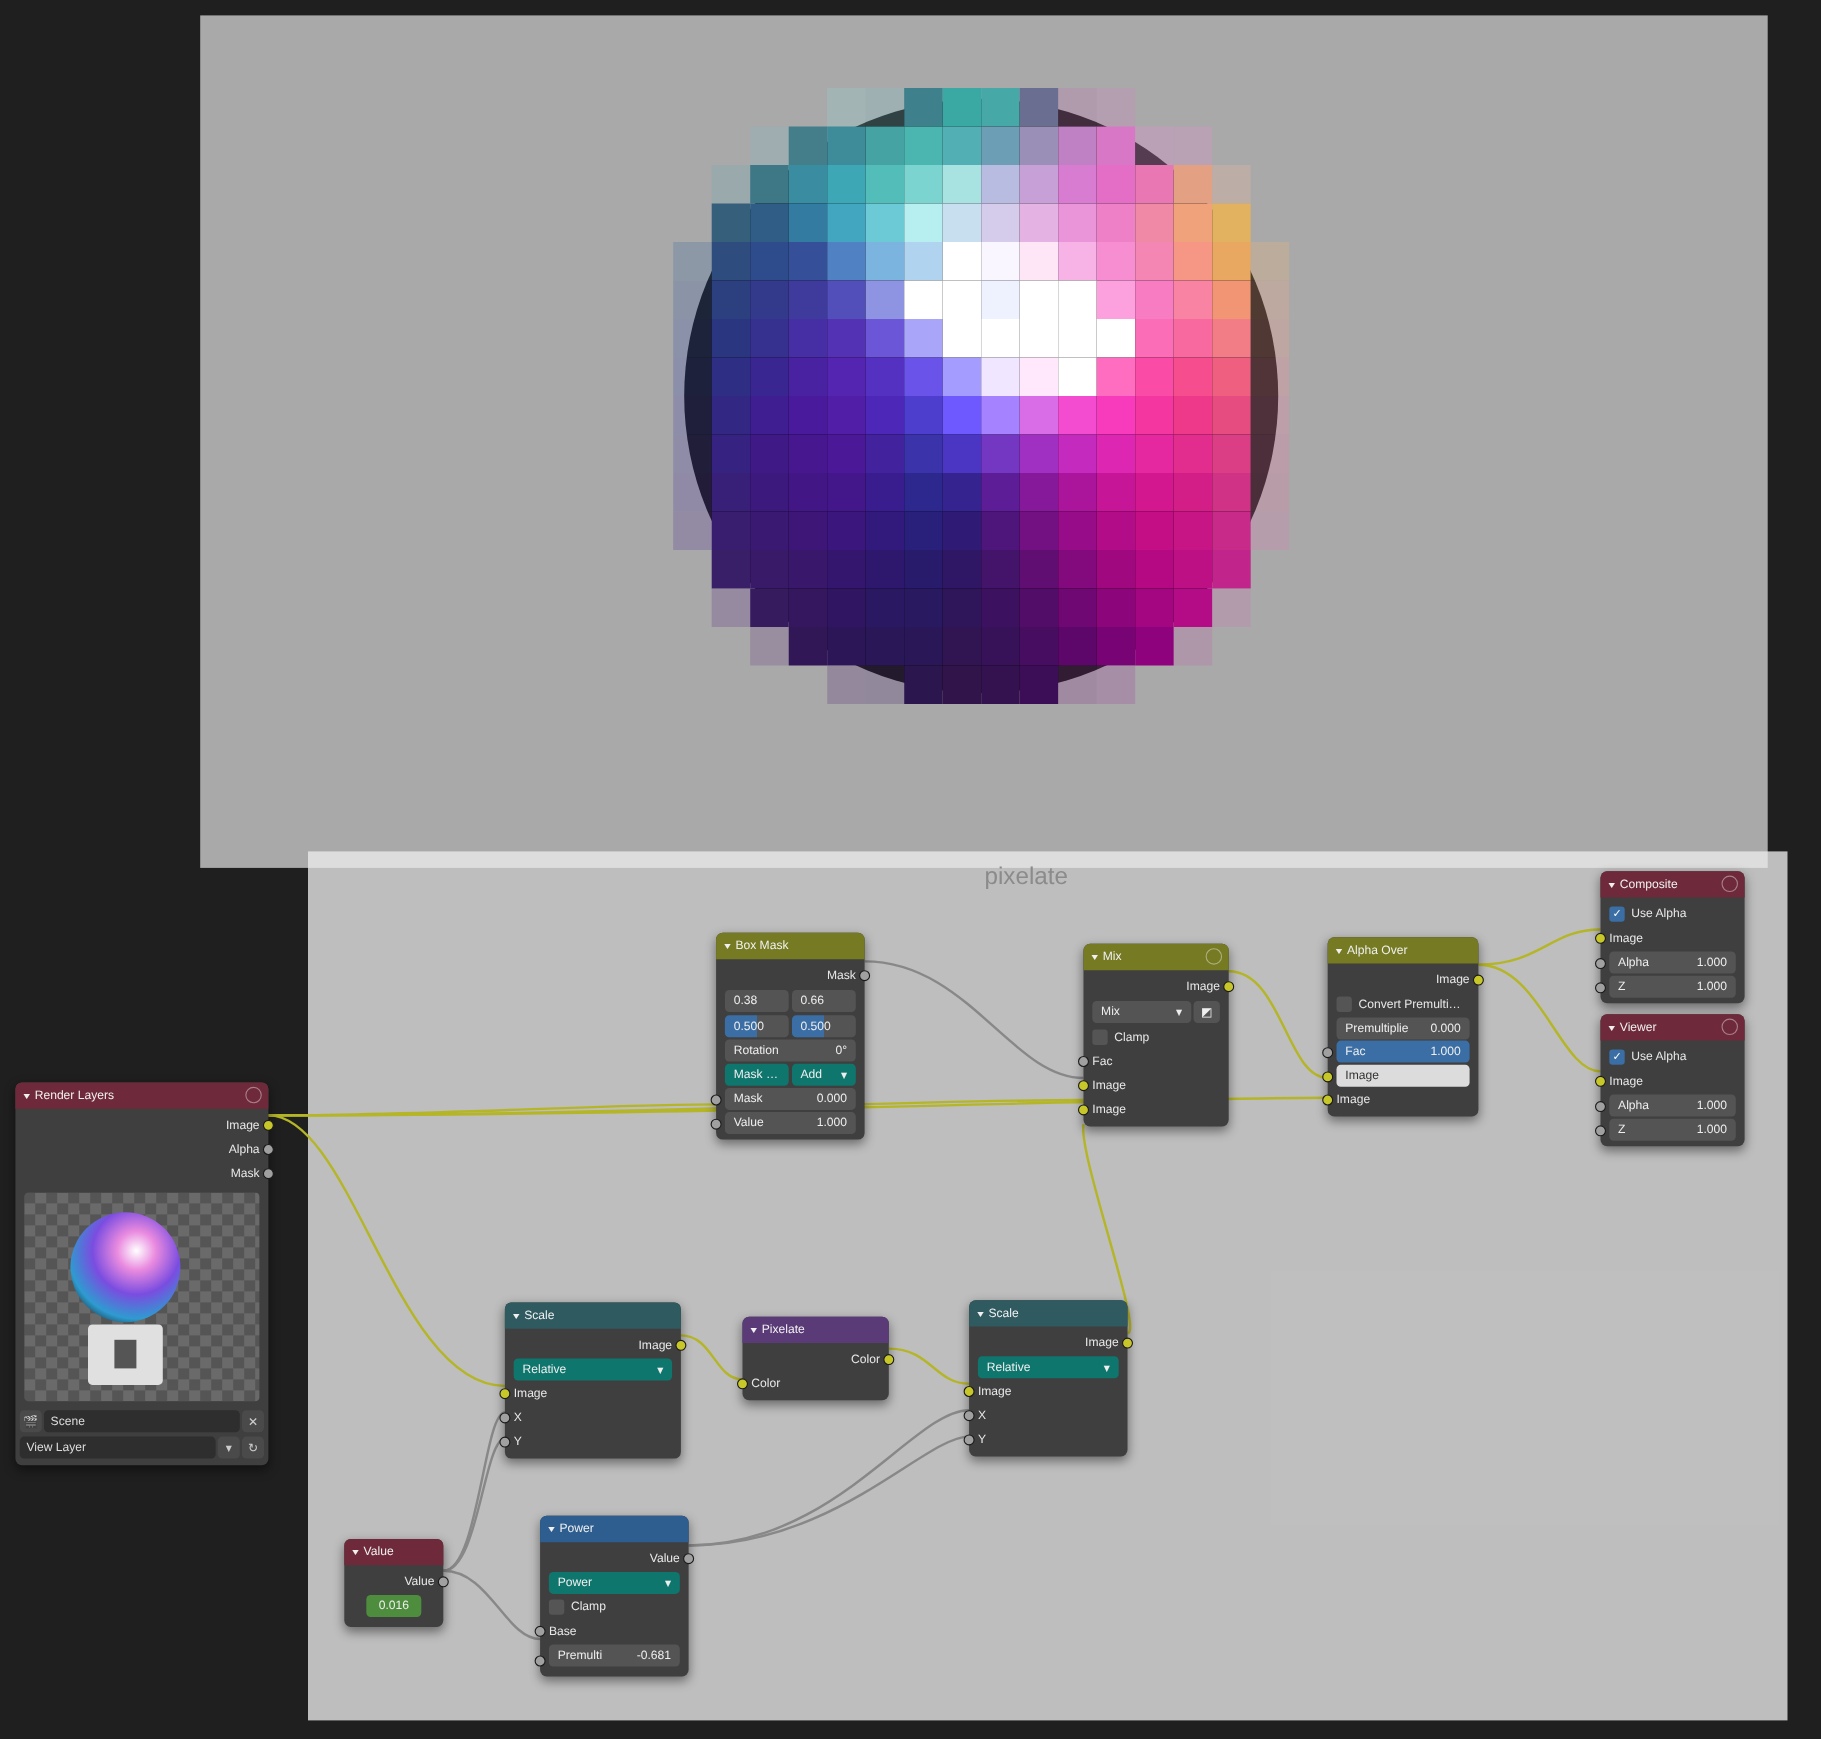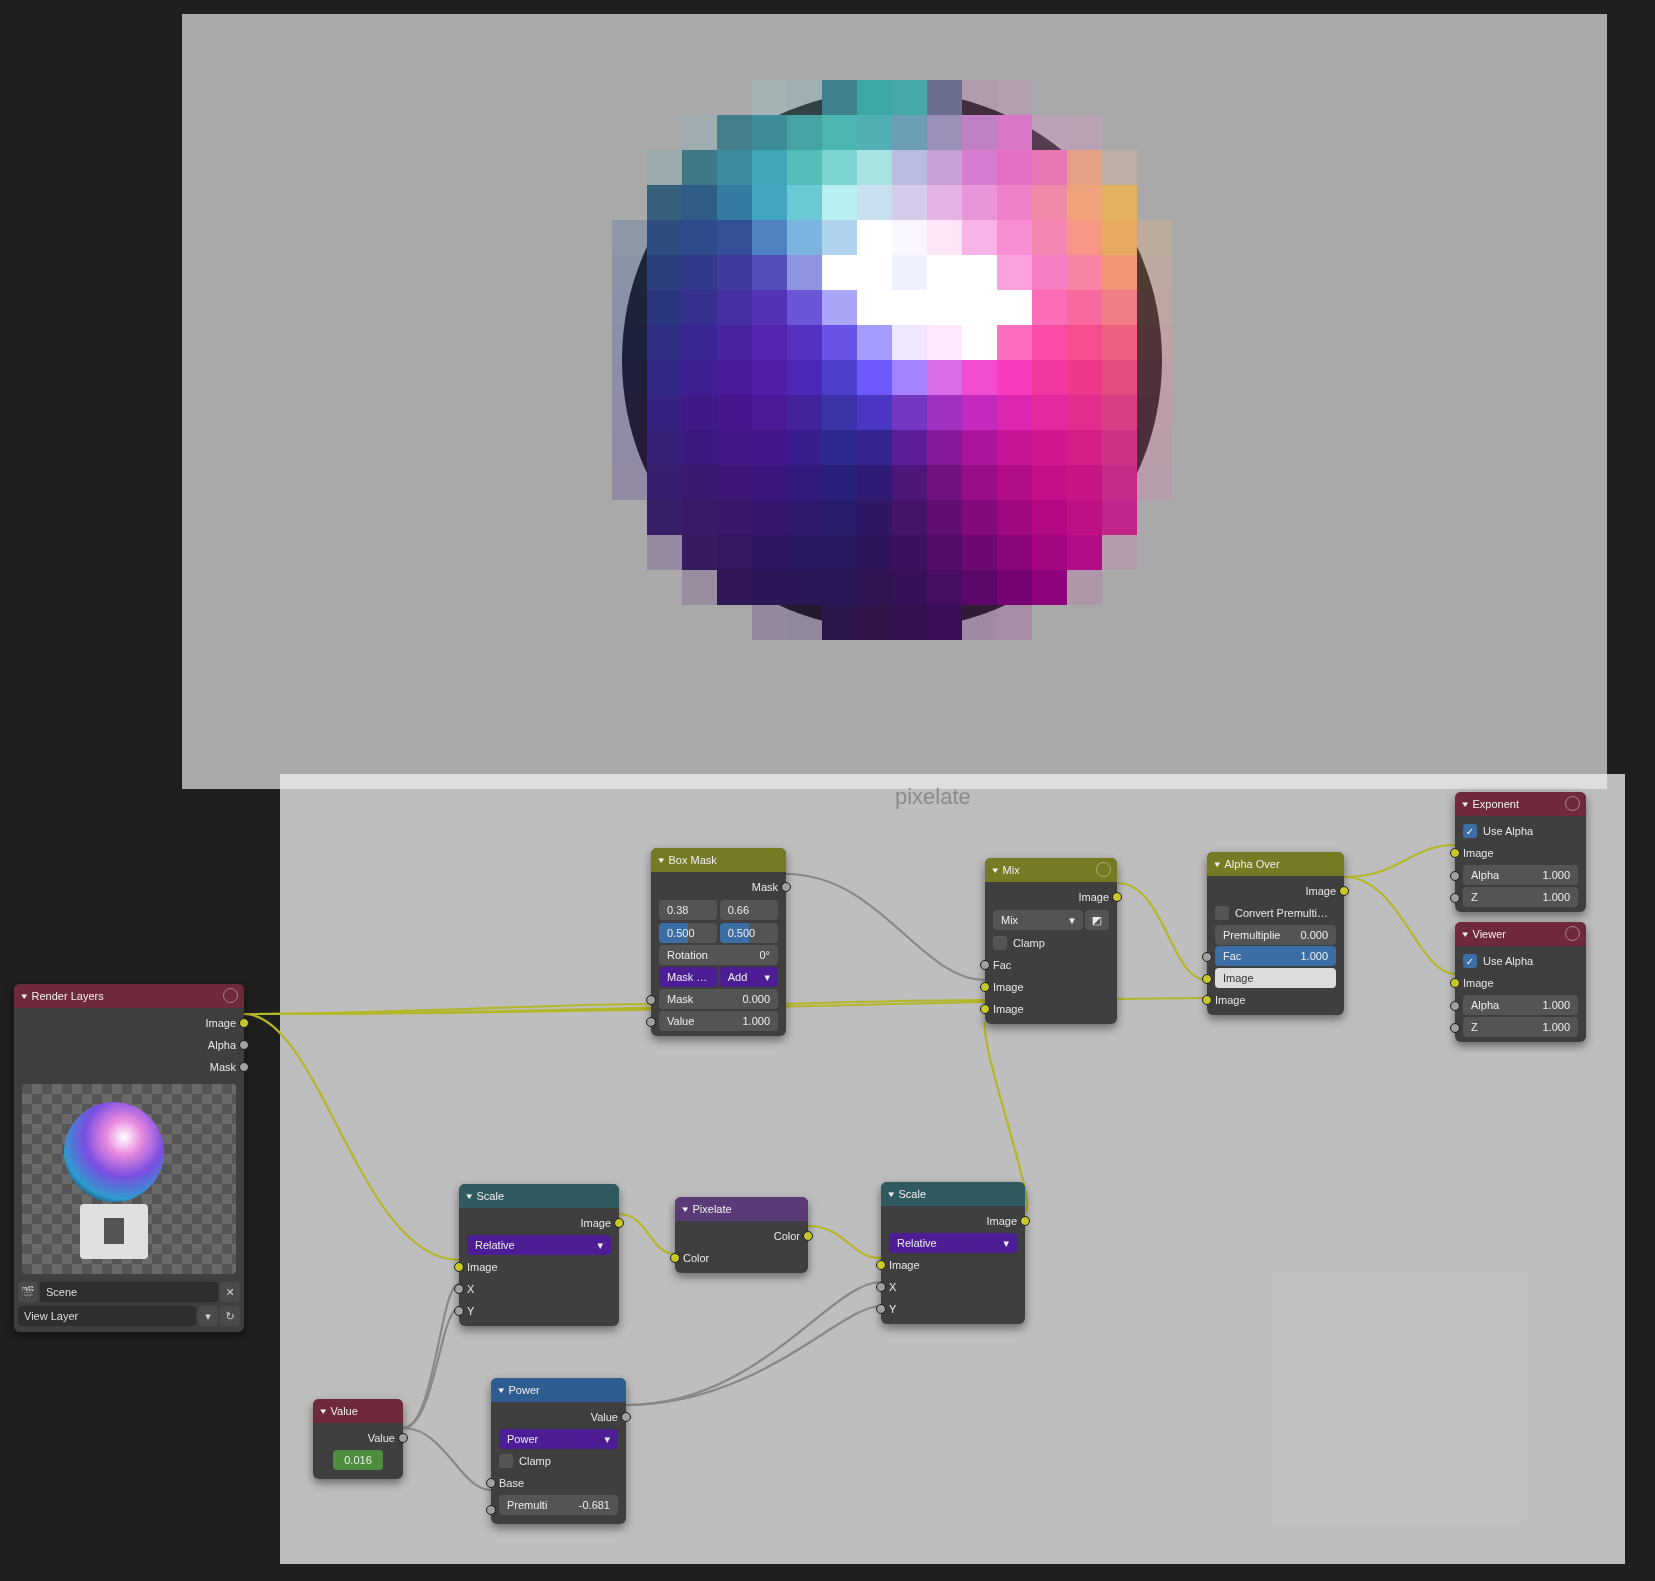--- a/index.html
+++ b/index.html
@@ -68,21 +68,21 @@
   display:flex; align-items:center; justify-content:space-between;
   padding: 0 8px; color: #eee; font-size: 11px; margin: 1px 0;
   cursor: pointer;
 }
 .field.half { width: 49%; }
 .field-row { display:flex; gap: 2%; padding: 0 8px; margin: 1px 0; }
 .field-blueL { background: linear-gradient(to right, #3a6ea5 50%, #545454 50%); }
 .field-green { background: #4e8d3e; justify-content: center; }
 .field-blue  { background: #3a6ea5; }
 .field-white { background: #dcdcdc; }
-.field-dark  { background: #4c1d95; }
+.field-dark  { background: #0f766e; }
 .checkbox { width: 14px; height: 14px; background: #555; border-radius: 3px; margin-right: 6px;
   display: inline-flex; align-items:center; justify-content:center; font-size:10px;}
 .checkbox.checked { background: #3a6ea5; color:#fff; }
 
 .preview {
   margin: 6px 8px; background:
     repeating-conic-gradient(#6a6a6a 0% 25%, #555 0% 50%) 0 0/20px 20px;
   height: 190px; border-radius: 4px; position: relative; overflow:hidden;
 }
 .preview .sph {
@@ -580,21 +580,21 @@
     <div class="row left">
         <span class="sock in yellow"></span>
         <span class="lbl">Image</span>
       </div>
   </div>
 </div>
 
 <div class="node" style="left:1455px; top:792px; width:131px;">
   <div class="node-header hdr-maroon">
     <span class="chev">▾</span>
-    <span>Exponent</span>
+    <span>Composite</span>
     <span class="opts"></span>
   </div>
   <div class="node-body">
     <div class="row left">
         <span class="checkbox checked">✓</span>
         <span class="lbl">Use Alpha</span>
       </div>
     <div class="row left">
         <span class="sock in yellow"></span>
         <span class="lbl">Image</span>

